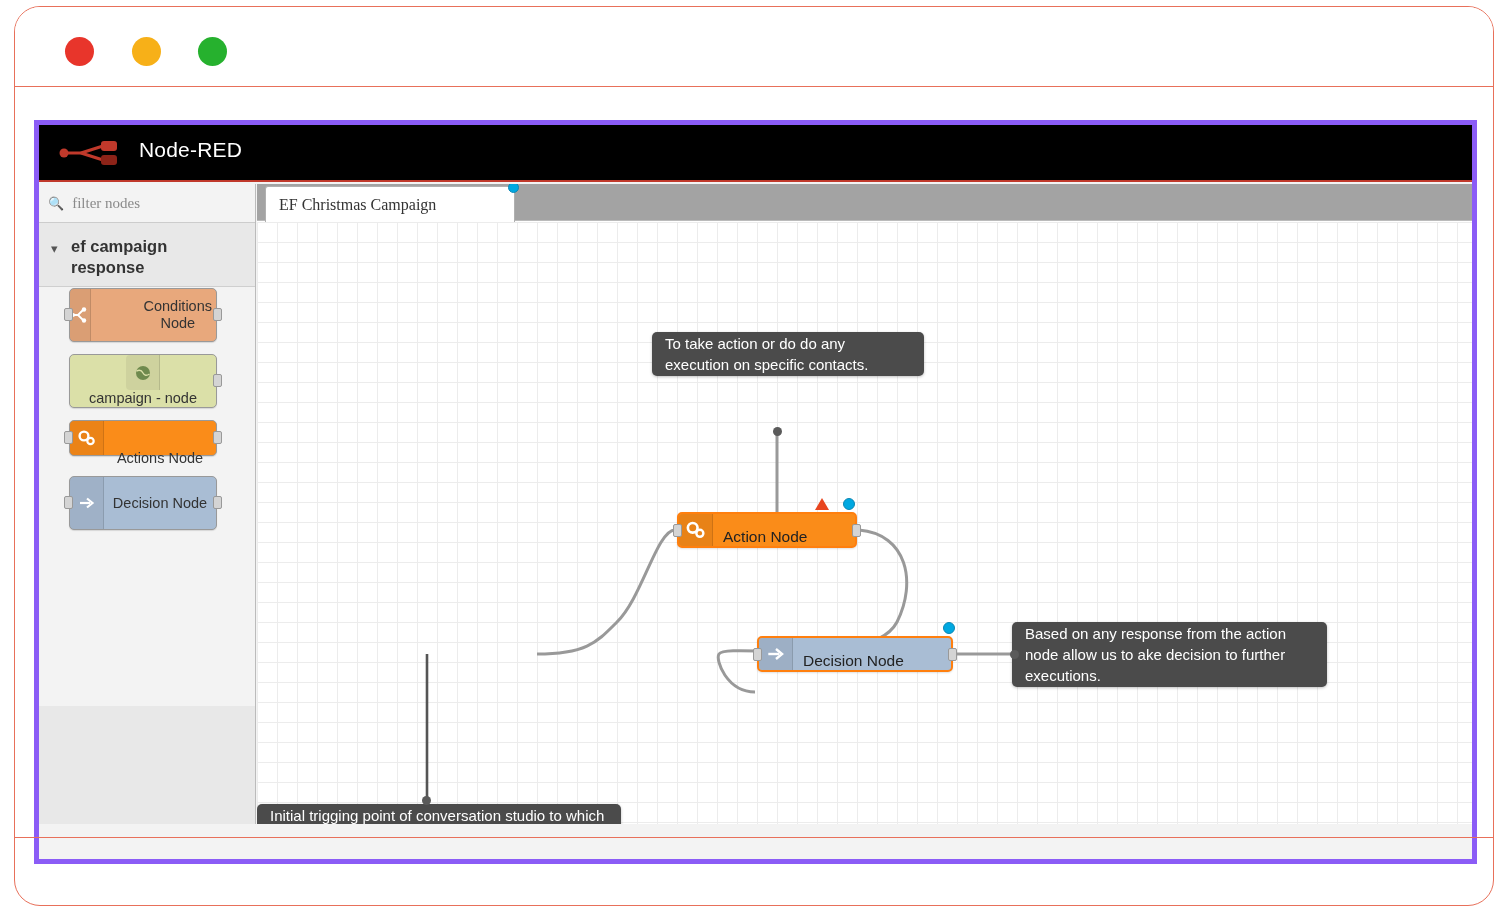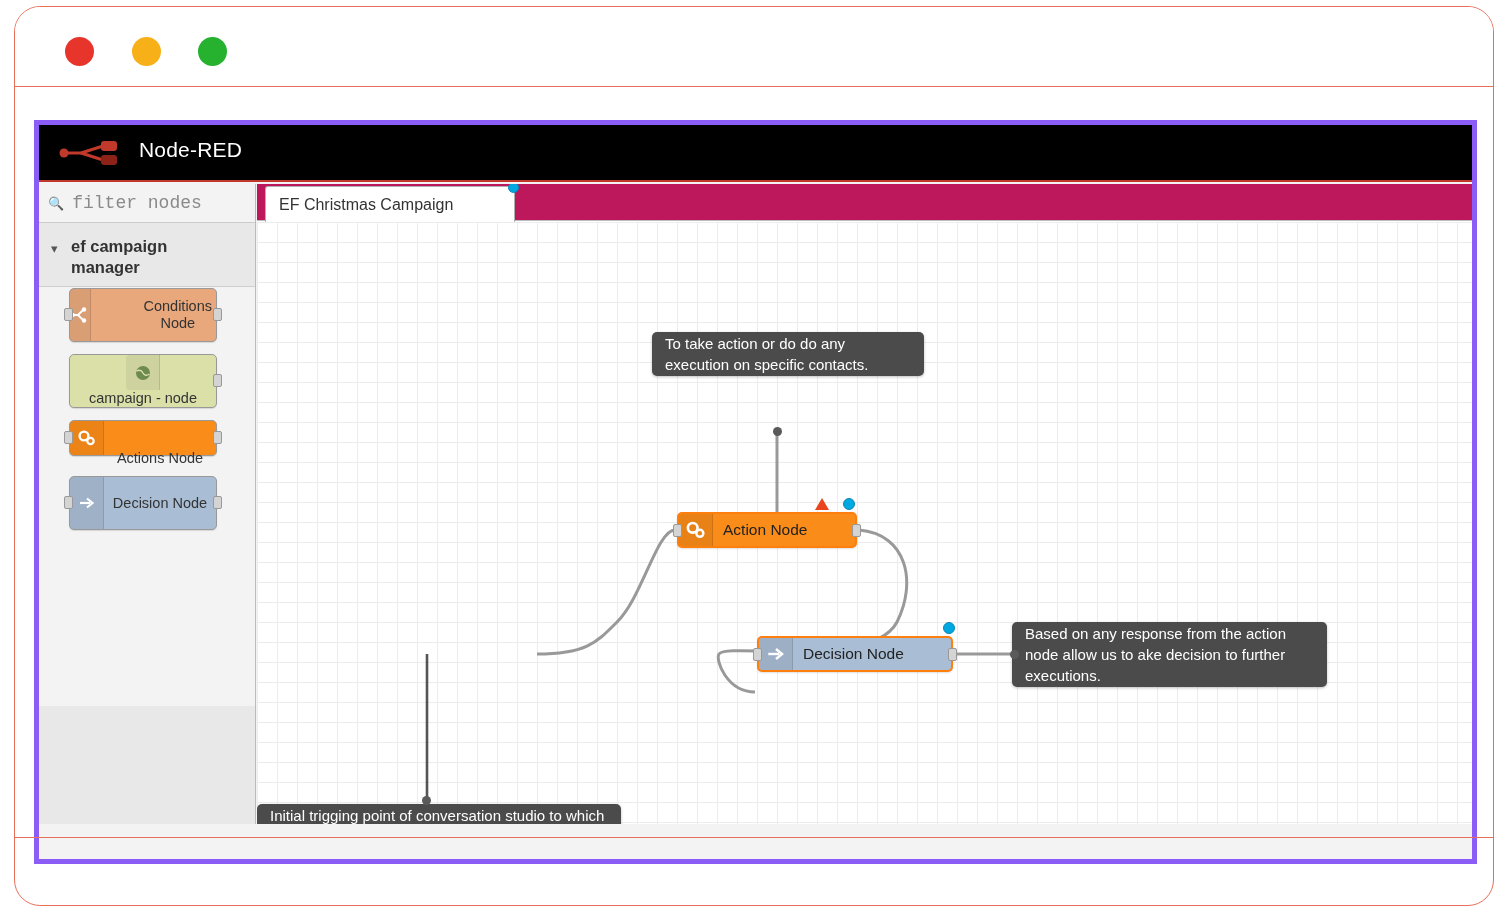--- a/index.html
+++ b/index.html
@@ -85,22 +85,22 @@
     background: #f3f3f3;
     border-bottom: 1px solid #cccccc;
     display: flex; align-items: center;
   }
   #search-icon {
     margin-left: 9px; margin-right: 6px;
     color: #666; font-size: 13px;
   }
   #search-input {
     border: none; outline: none; background: transparent;
-    font-family: Liberation Mono, monospace;
-    font-size: 18px; color: #404040;
+    font-family: Liberation Serif, serif;
+    font-size: 15px; color: #404040;
     width: 170px;
   }
   #search-input::placeholder { color: #8a8a8a; }
 
   #palette-category {
     position: absolute; left: 0; top: 39px;
     width: 100%; height: 64px;
     background: #e8e8e8;
     border-bottom: 1px solid #cfcfcf;
   }
@@ -170,22 +170,23 @@
   
   #workspace {
     position: absolute; left: 218px; top: 59px;
     width: 1225px; height: 640px;
     background: #ffffff;
     overflow: hidden;
   }
   #tabbar {
     position: absolute; left: 0; top: 0;
     width: 100%; height: 37px;
-    background: #be185d;
+    background: #a3a3a3;
     border-bottom: 1px solid #bbb;
+    font-family: Liberation Serif, serif;
   }
   #tab-active {
     position: absolute; left: 8px; top: 2px;
     width: 250px; height: 36px;
     background: #ffffff;
     border: 1px solid #b0b0b0;
     border-bottom: none;
     border-radius: 3px 3px 0 0;
     display: flex; align-items: center;
   }
@@ -209,21 +210,21 @@
     background-size: 20px 20px;
   }
   #wires { position: absolute; left: 0; top: 0; width: 100%; height: 100%; }
 
   
   .flow-node {
     position: absolute;
     height: 36px;
     border: 1px solid #999;
     border-radius: 5px;
-    display: flex; align-items: center;
+    display: flex; align-items: flex-end;
     font-size: 15.5px; color: #222;
     box-shadow: 0 1px 2px rgba(0,0,0,0.12);
   }
   .flow-node .ico {
     width: 34px; height: 100%;
     display: flex; align-items: center; justify-content: center;
     background: rgba(0,0,0,0.07);
     border-right: 1px solid rgba(0,0,0,0.12);
     border-radius: 4px 0 0 4px;
     font-size: 16px;
@@ -310,21 +311,21 @@
 
       <div id="palette">
 
         <div id="palette-search">
           <span id="search-icon">🔍</span>
           <input id="search-input" type="text" placeholder="filter nodes" style="">
         </div>
 
         <div id="palette-category">
           <span id="cat-chevron">▾</span>
-          <div id="cat-label">ef campaign manager</div>
+          <div id="cat-label">ef campaign response</div>
         </div>
 
         <div id="palette-nodes">
 
           <div class="pal-node" id="pal-conditions">
             <div class="port-stub port-left"></div>
             <div class="ico">
               <svg width="18" height="18" viewBox="0 0 18 18">
                 <path d="M2 9 H7 L12 4" stroke="#fff" stroke-width="1.8" fill="none"></path>
                 <path d="M7 9 L12 14" stroke="#fff" stroke-width="1.8" fill="none"></path>

